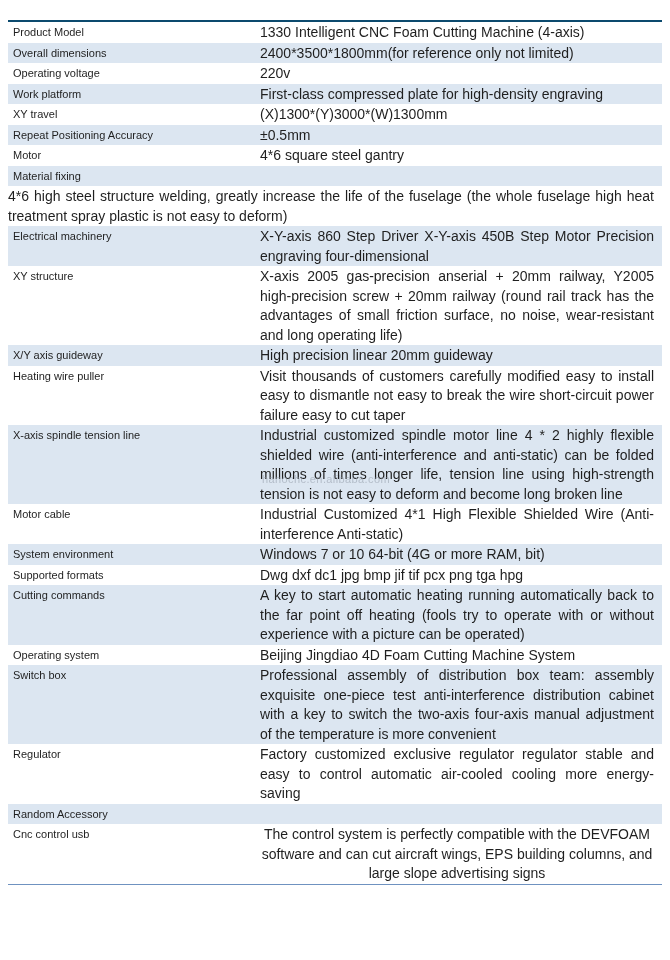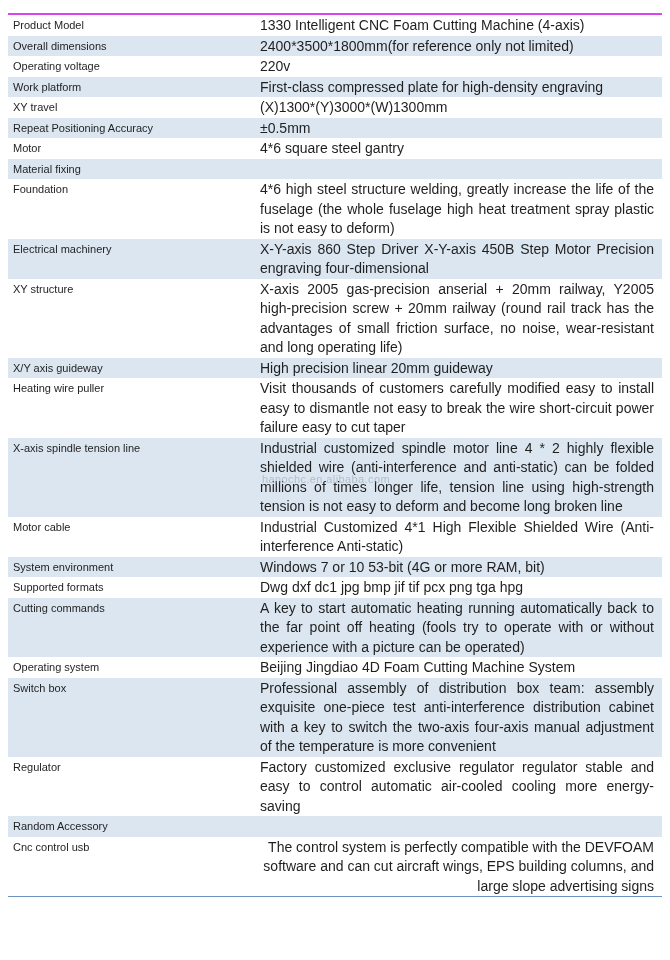--- a/index.html
+++ b/index.html
@@ -5,39 +5,39 @@
   * { box-sizing: border-box; }
   html, body { margin: 0; padding: 0; background: #ffffff; }
   body {
     width: 670px; height: 960px;
     position: relative; overflow: hidden;
     font-family: "Liberation Sans", sans-serif;
     color: #1f1f1f;
     -webkit-font-smoothing: antialiased;
   }
   .spec-table {
-    position: absolute; left: 8px; top: 13px; width: 654px;
-    border-top: 2px solid #d946ef;
+    position: absolute; left: 8px; top: 20px; width: 654px;
+    border-top: 2px solid #0c4a6e;
     border-bottom: 1px solid #6f92c0;
   }
   .row { display: flex; align-items: stretch; }
   .row:nth-child(even) { background: #dce6f1; }
   .label-cell {
     flex: 0 0 252px;
     padding: 1px 6px 0 5px;
     font-size: 11px; line-height: 19.5px;
     white-space: normal;
   }
   .value-cell {
     flex: 1;
     padding: 1px 8px 0 0;
     font-size: 14px; line-height: 19.5px;
     text-align: justify;
   }
-  .row:last-child .value-cell { text-align: right; }
+  .row:last-child .value-cell { text-align: center; }
   .watermark {
     position: absolute; left: 262px; top: 473px;
     font-size: 11px; letter-spacing: 0.4px;
     color: rgba(145, 155, 168, 0.55);
     pointer-events: none; white-space: nowrap;
   }
 </style>
 </head>
 <body>
 
@@ -76,21 +76,20 @@
   <div class="row">
     <div class="label-cell">Motor</div>
     <div class="value-cell">4*6 square steel gantry</div>
   </div>
 
   <div class="row">
     <div class="label-cell">Material fixing</div>
   </div>
 
   <div class="row">
-    <div class="label-cell">Foundation</div>
     <div class="value-cell">4*6 high steel structure welding, greatly increase the life of the fuselage (the whole fuselage high heat treatment spray plastic is not easy to deform)</div>
   </div>
 
   <div class="row">
     <div class="label-cell">Electrical machinery</div>
     <div class="value-cell">X-Y-axis 860 Step Driver X-Y-axis 450B Step Motor Precision engraving four-dimensional</div>
   </div>
 
 
   <div class="row">
@@ -113,21 +112,21 @@
     <div class="value-cell">Industrial customized spindle motor line 4 * 2 highly flexible shielded wire (anti-interference and anti-static) can be folded millions of times longer life, tension line using high-strength tension is not easy to deform and become long broken line</div>
   </div>
 
   <div class="row">
     <div class="label-cell">Motor cable</div>
     <div class="value-cell">Industrial Customized 4*1 High Flexible Shielded Wire (Anti-interference Anti-static)</div>
   </div>
 
   <div class="row">
     <div class="label-cell">System environment</div>
-    <div class="value-cell">Windows 7 or 10 53-bit (4G or more RAM, bit)</div>
+    <div class="value-cell">Windows 7 or 10 64-bit (4G or more RAM, bit)</div>
   </div>
 
   <div class="row">
     <div class="label-cell">Supported formats</div>
     <div class="value-cell">Dwg dxf dc1 jpg bmp jif tif pcx png tga hpg</div>
   </div>
 
   <div class="row">
     <div class="label-cell">Cutting commands</div>
     <div class="value-cell">A key to start automatic heating running automatically back to the far point off heating (fools try to operate with or without experience with a picture can be operated)</div>

